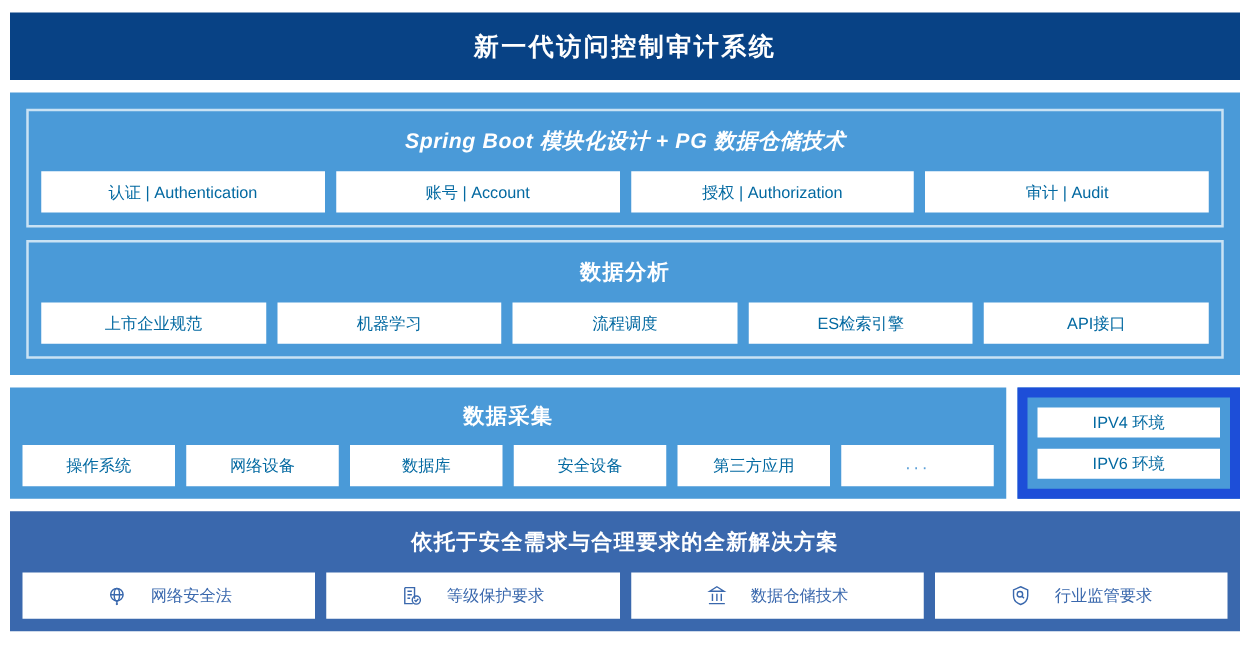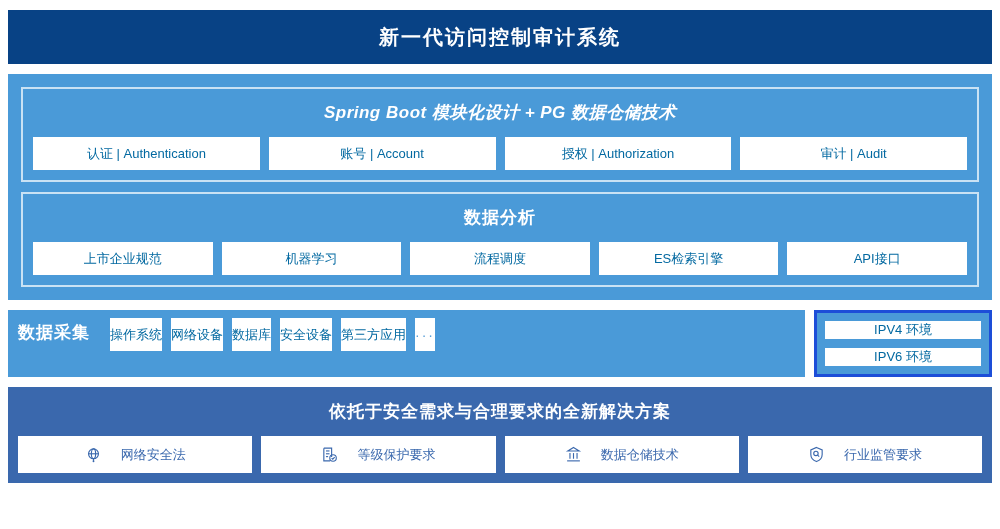--- a/index.html
+++ b/index.html
@@ -90,27 +90,27 @@
   .collect-wrap {
     display: flex;
     gap: 9px;
     flex: 0 0 auto;
   }
   .collect-main {
     flex: 1 1 auto;
     background: #4a9ad8;
     padding: 8px 10px 10px 10px;
     display: flex;
-    flex-direction: row;
-    gap: 20px;
+    flex-direction: column;
+    gap: 8px;
   }
   .collect-side {
     flex: 0 0 178px;
     background: #4a9ad8;
-    border: 3px solid #1d4ed8;
+    border: 8px solid #1d4ed8;
     padding: 8px;
     display: flex;
     flex-direction: column;
     justify-content: center;
     gap: 9px;
   }
   .collect-side .chip { height: 30px; }
 
   
   .panel-dark .group-title { font-size: 17px; }

